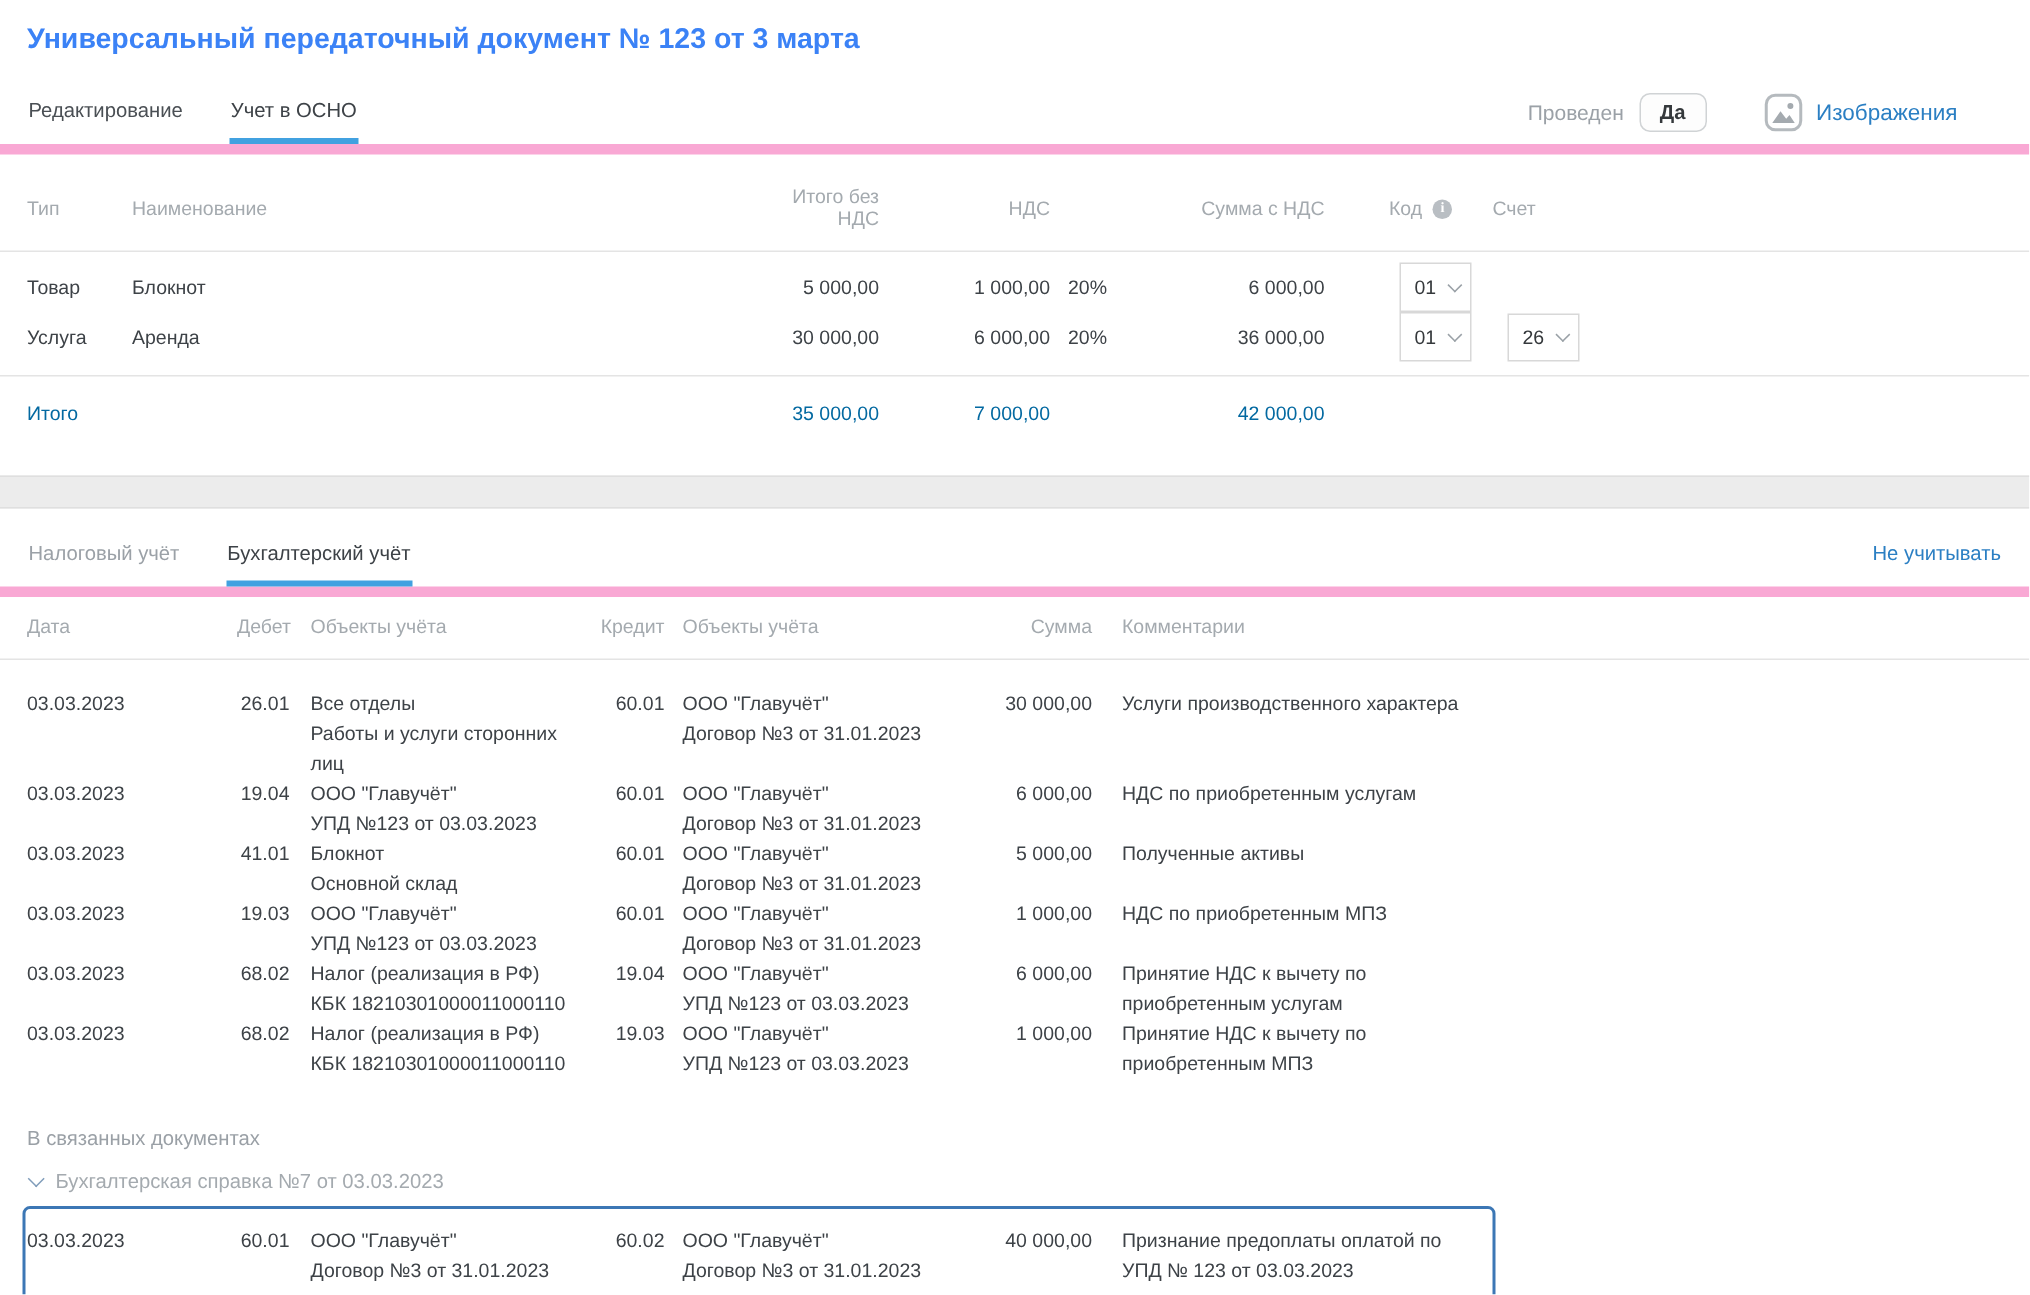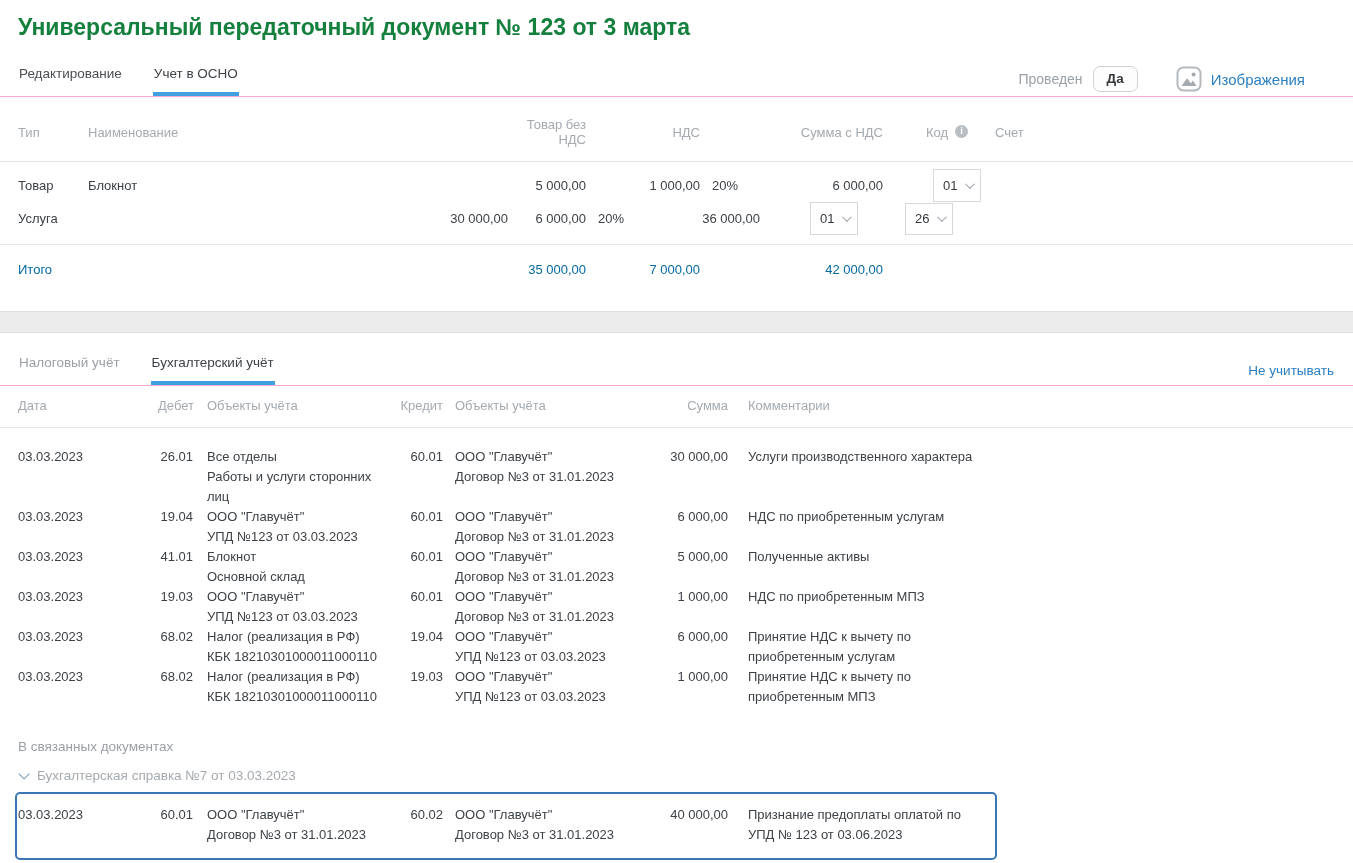--- a/index.html
+++ b/index.html
@@ -2,45 +2,45 @@
 <html><head>
 <meta charset="utf-8">
 <style>
   * { box-sizing: border-box; margin: 0; padding: 0; }
   html,body { background:#fff; }
   .page {
     width: 1353px; height: 863px; background: #fff; overflow: hidden;
     font-family: "Liberation Sans", "DejaVu Sans", sans-serif;
     font-size: 13px; color: #3d4247; padding-top: 14px; position: relative;
   }
-  h1.title { font-size: 23px; line-height: 26px; font-weight: bold; color: #15803d; margin-left: 18px; }
+  h1.title { font-size: 19px; line-height: 26px; font-weight: bold; color: #3b82f6; margin-left: 18px; }
 
   
-  .tabs-row { display: flex; align-items: center; border-bottom: 1px solid #f9a8d4; }
+  .tabs-row { display: flex; align-items: flex-start; border-bottom: 7px solid #f9a8d4; }
   .tabs-row.first  { margin-top: 14px; padding: 0 48px 0 18px; }
   .tabs-row.second { margin-top: 10px; padding: 0 19px 0 18px; }
   .tab { font-size: 13.5px; padding: 12px 1px 15px; margin-right: 30px; cursor: pointer; color: #4a4f54; }
   .tab.muted { color: #9ba1a7; }
   .tab.active { color: #3d4247; padding-bottom: 11px; border-bottom: 4px solid #41a1e0; }
   .head-controls { margin-left: auto; display: flex; align-items: center; margin-top: 8px; }
   .lbl-gray { color: #9ba1a7; font-size: 14px; }
   .btn-yes {
     margin-left: 10px; background: #fdfdfd; border: 1px solid #d0d3d5; border-radius: 7px;
     padding: 4px 13px 5px; font-size: 13.5px; color: #35393c; font-family: inherit; cursor: pointer; font-weight: bold;
   }
   .images-ctl { margin-left: 38px; display: flex; align-items: center; cursor: pointer; }
   .images-ctl .txt { margin-left: 9px; color: #2b7fc3; font-size: 15px; }
   .link-blue { margin-left: auto; margin-top: 12px; color: #2b7fc3; font-size: 13.5px; cursor: pointer; text-decoration: none; }
 
   
   .i-grid { display: grid; grid-template-columns: 70px 420px 78px 114px 60px 123px 100px 120px; align-items: center; padding-left: 18px; }
   .i-grid .num { text-align: right; }
   .i-grid .rate { padding-left: 12px; }
   .i-head { padding-top: 20px; padding-bottom: 14px; border-bottom: 1px solid #e4e4e4; color: #a4aaaf; align-items: center; }
-  .i-head .h-code { padding-left: 43px; display: flex; align-items: flex-start; }
+  .i-head .h-code { padding-left: 43px; display: flex; align-items: flex-end; }
   .i-head .h-acct { padding-left: 12px; }
   .info-dot {
     display: inline-flex; width: 13px; height: 13px; border-radius: 50%; background: #b9bec3;
     color: #fff; font-size: 9.5px; font-weight: bold; align-items: center; justify-content: center;
     margin-left: 7px; font-family: "Liberation Serif", serif; cursor: pointer;
   }
   .i-rows { padding-top: 7px; }
   .i-row { height: 33px; }
   .sel {
     width: 48px; height: 33px; border: 1px solid #d8d8d8; background: #fff;
@@ -95,21 +95,21 @@
           </svg>
         </span>
         <span class="txt">Изображения</span>
       </span>
     </div>
   </div>
 
   <div class="i-grid i-head">
     <div>Тип</div>
     <div>Наименование</div>
-    <div class="num">Товар без НДС</div>
+    <div class="num">Итого без НДС</div>
     <div class="num">НДС</div>
     <div></div>
     <div class="num">Сумма с НДС</div>
     <div class="h-code">
       <span>Код</span>
       <span class="info-dot">i</span>
     </div>
     <div class="h-acct">Счет</div>
   </div>
 
@@ -124,20 +124,21 @@
       <div class="code-cell">
         <span class="sel">
           <span>01</span>
           <span class="chev"></span>
         </span>
       </div>
       <div class="acct-cell"></div>
     </div>
     <div class="i-grid i-row">
       <div>Услуга</div>
+      <div>Аренда</div>
       <div class="num">30 000,00</div>
       <div class="num">6 000,00</div>
       <div class="rate">20%</div>
       <div class="num">36 000,00</div>
       <div class="code-cell">
         <span class="sel">
           <span>01</span>
           <span class="chev"></span>
         </span>
       </div>
@@ -357,19 +358,19 @@
           </div>
           <div class="cell obj">
             <div class="line">ООО "Главучёт"</div>
             <div class="line">Договор №3 от 31.01.2023</div>
           </div>
           <div class="cell num">
             <div class="line">40 000,00</div>
           </div>
           <div class="cell comment">
             <div class="line">Признание предоплаты оплатой по</div>
-            <div class="line">УПД № 123 от 03.06.2023</div>
+            <div class="line">УПД № 123 от 03.03.2023</div>
           </div>
         </div>
       </div>
   </div>
 
 </div>
 
 </body></html>

